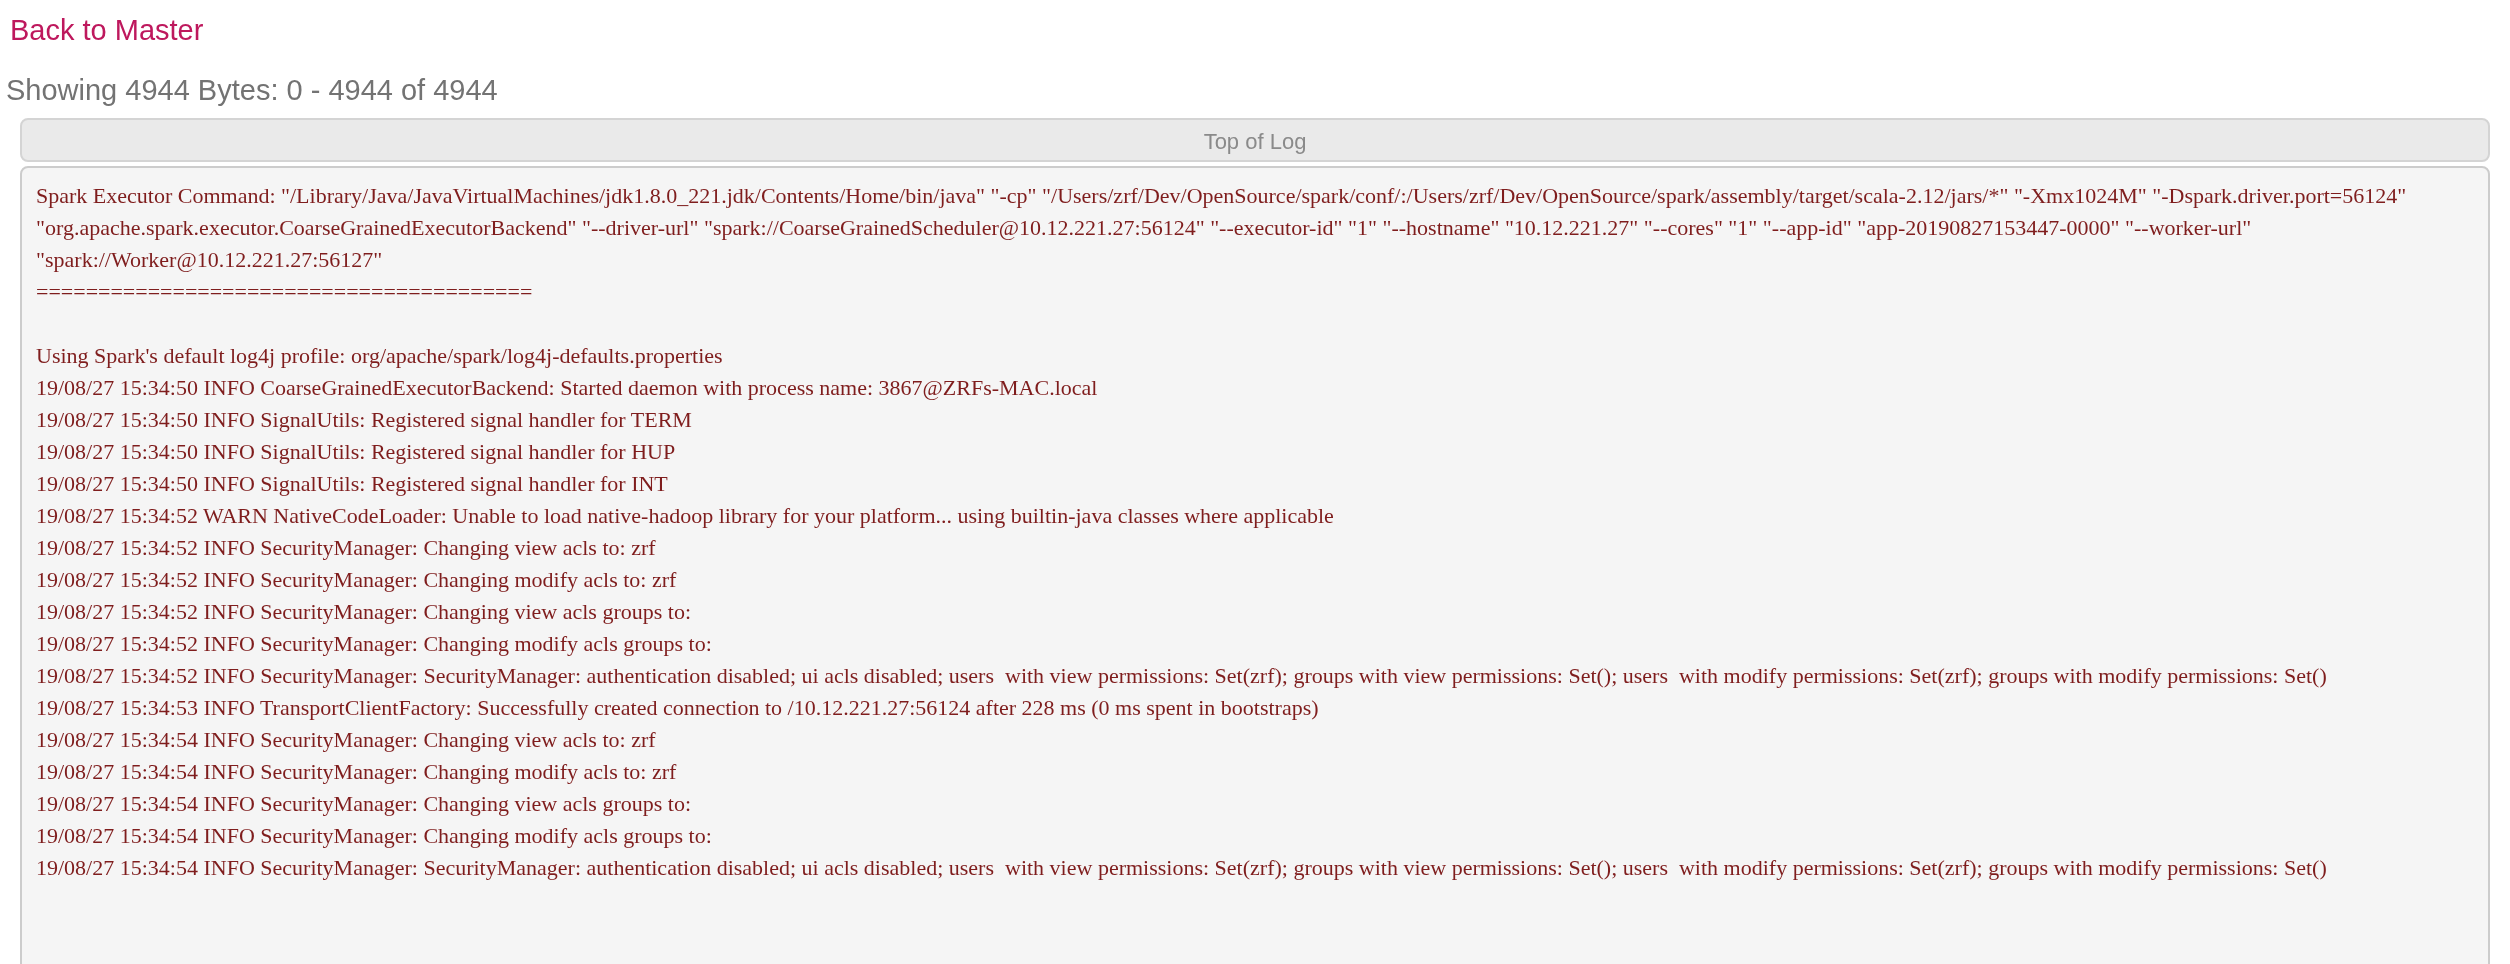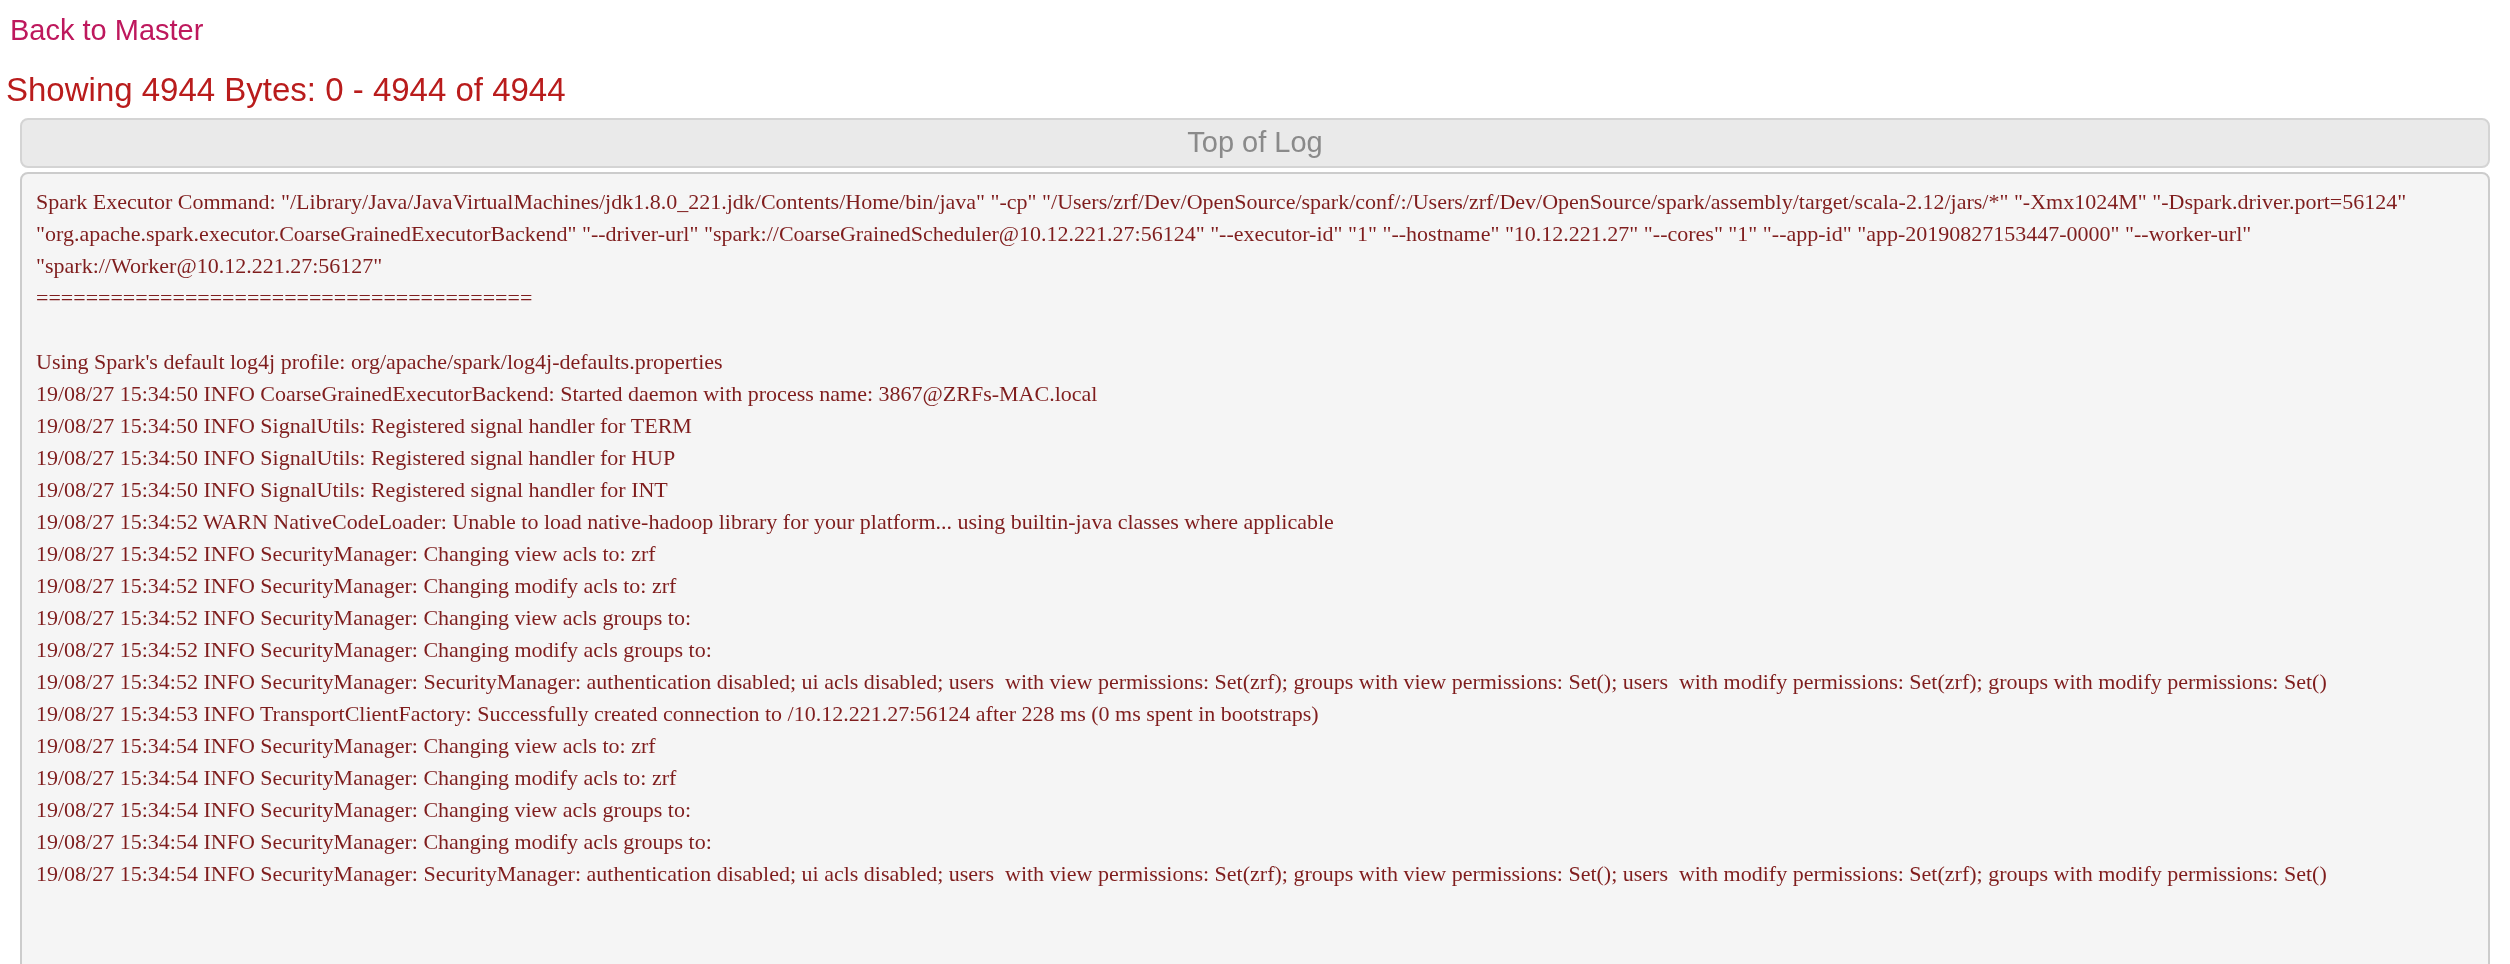--- a/index.html
+++ b/index.html
@@ -14,32 +14,32 @@
     display: inline-block;
     margin: 14px 0 0 10px;
     font-size: 29px;
     line-height: 32px;
     color: #be185d;
     text-decoration: none;
     cursor: pointer;
   }
   .byte-info {
     margin: 28px 0 12px 6px;
-    font-size: 33px;
+    font-size: 29px;
     line-height: 32px;
-    color: #b91c1c;
+    color: #737373;
   }
   .log-header-bar {
     margin: 0 20px 4px 20px;
-    height: 50px;
+    height: 44px;
     background: #eaeaea;
     border: 2px solid #d4d4d4;
     border-radius: 8px;
     text-align: center;
-    font-size: 29px;
+    font-size: 22px;
     line-height: 44px;
     color: #8a8a8a;
     cursor: pointer;
   }
   .log-box {
     margin: 0 20px;
     background: #f5f5f5;
     border: 2px solid #cccccc;
     border-radius: 8px;
     padding: 12px 14px;

